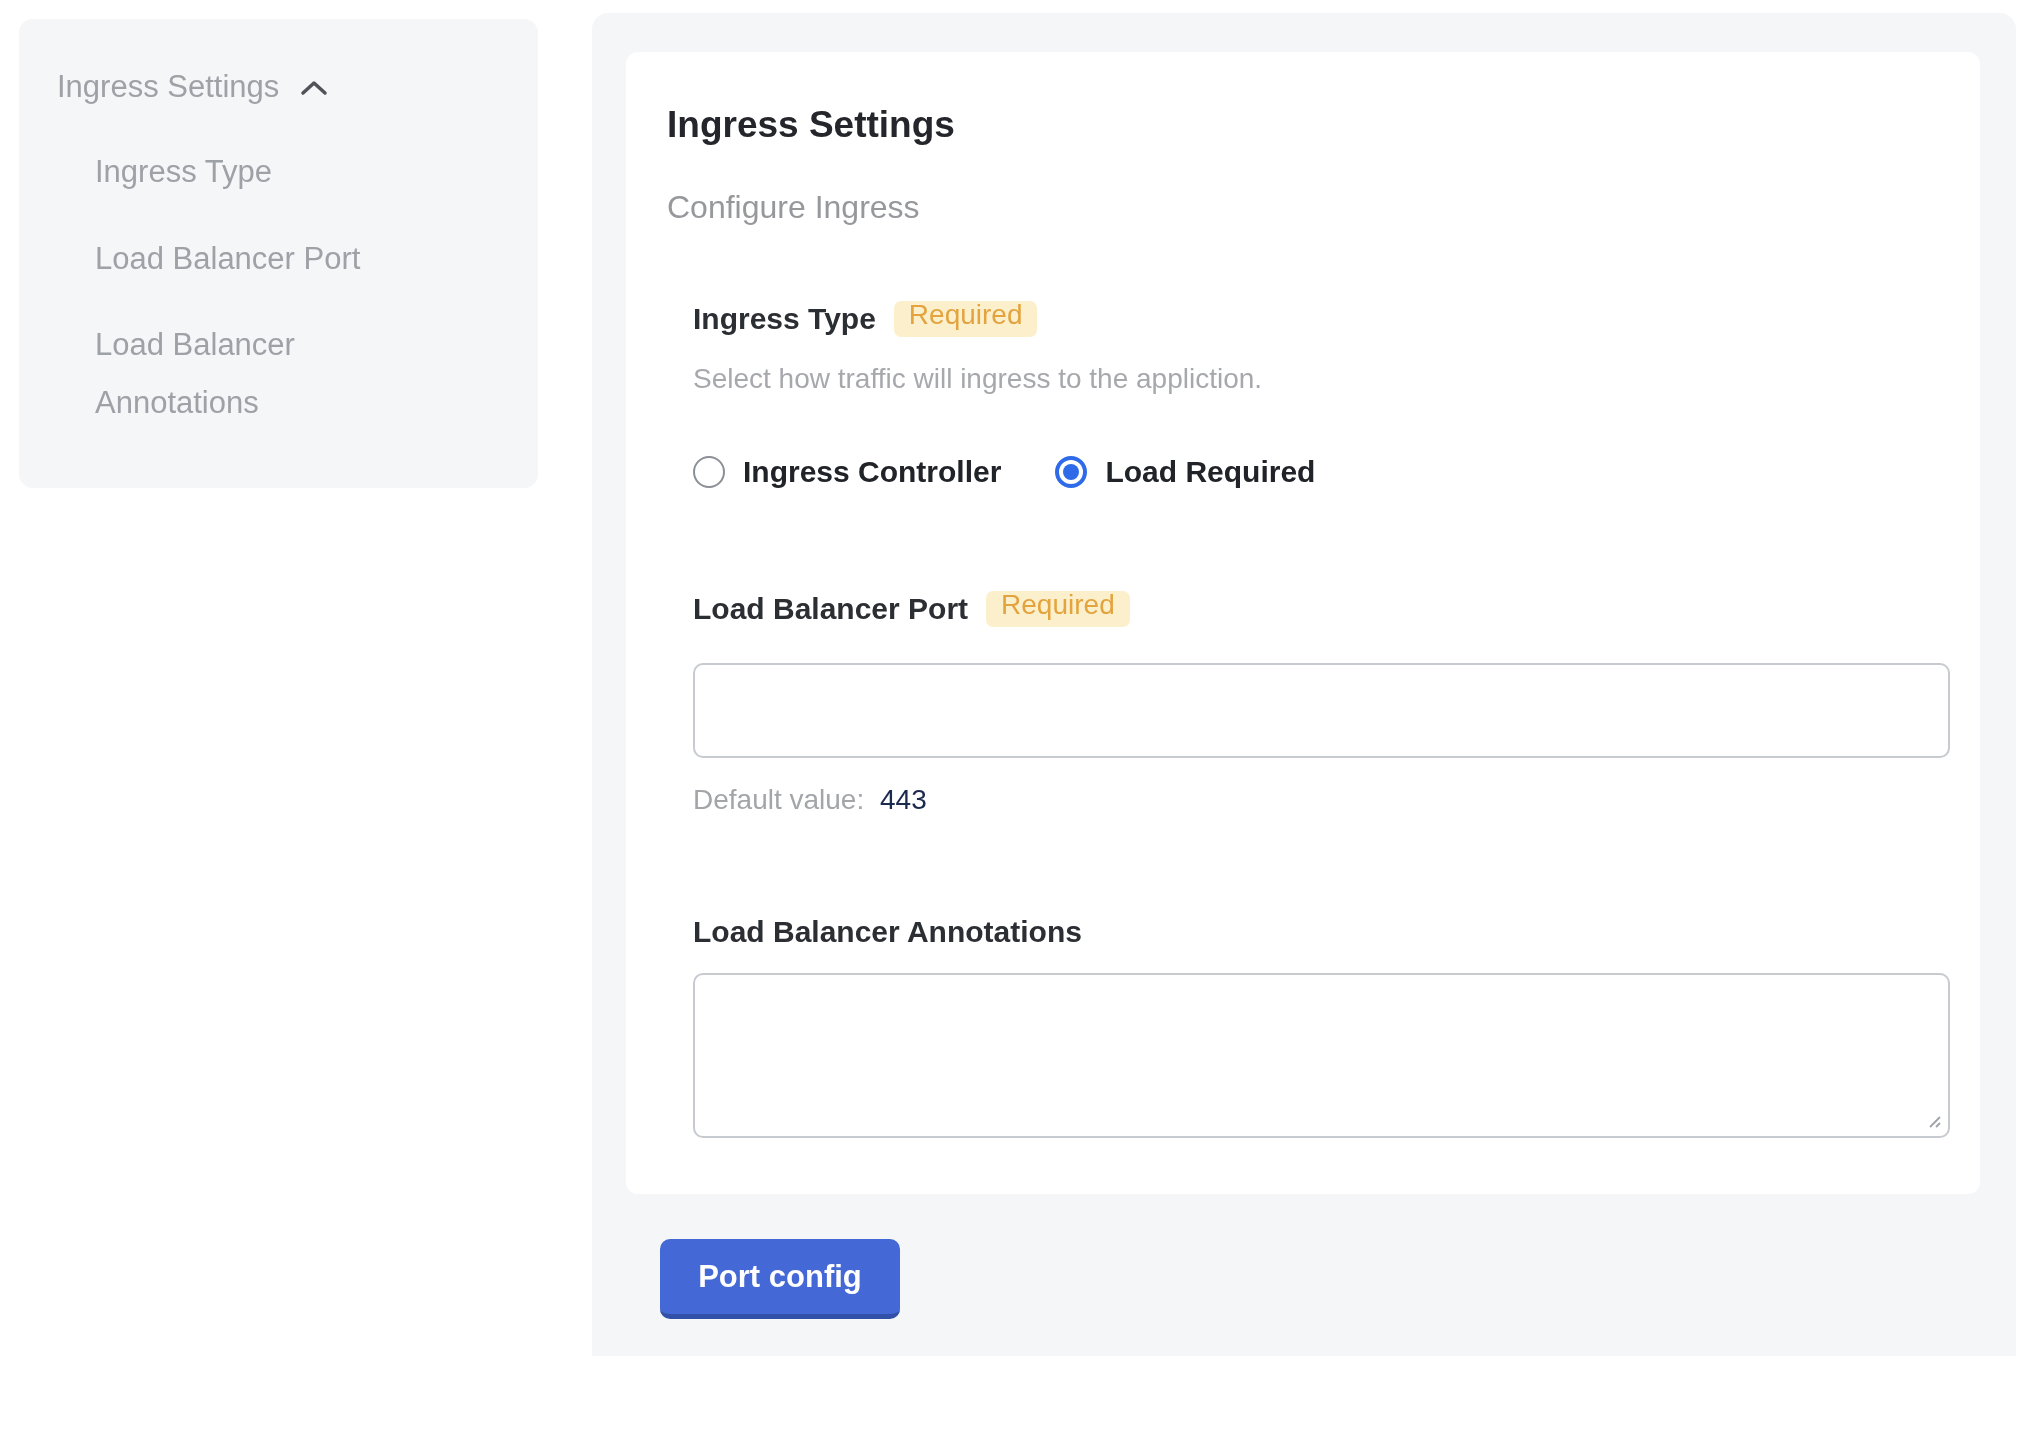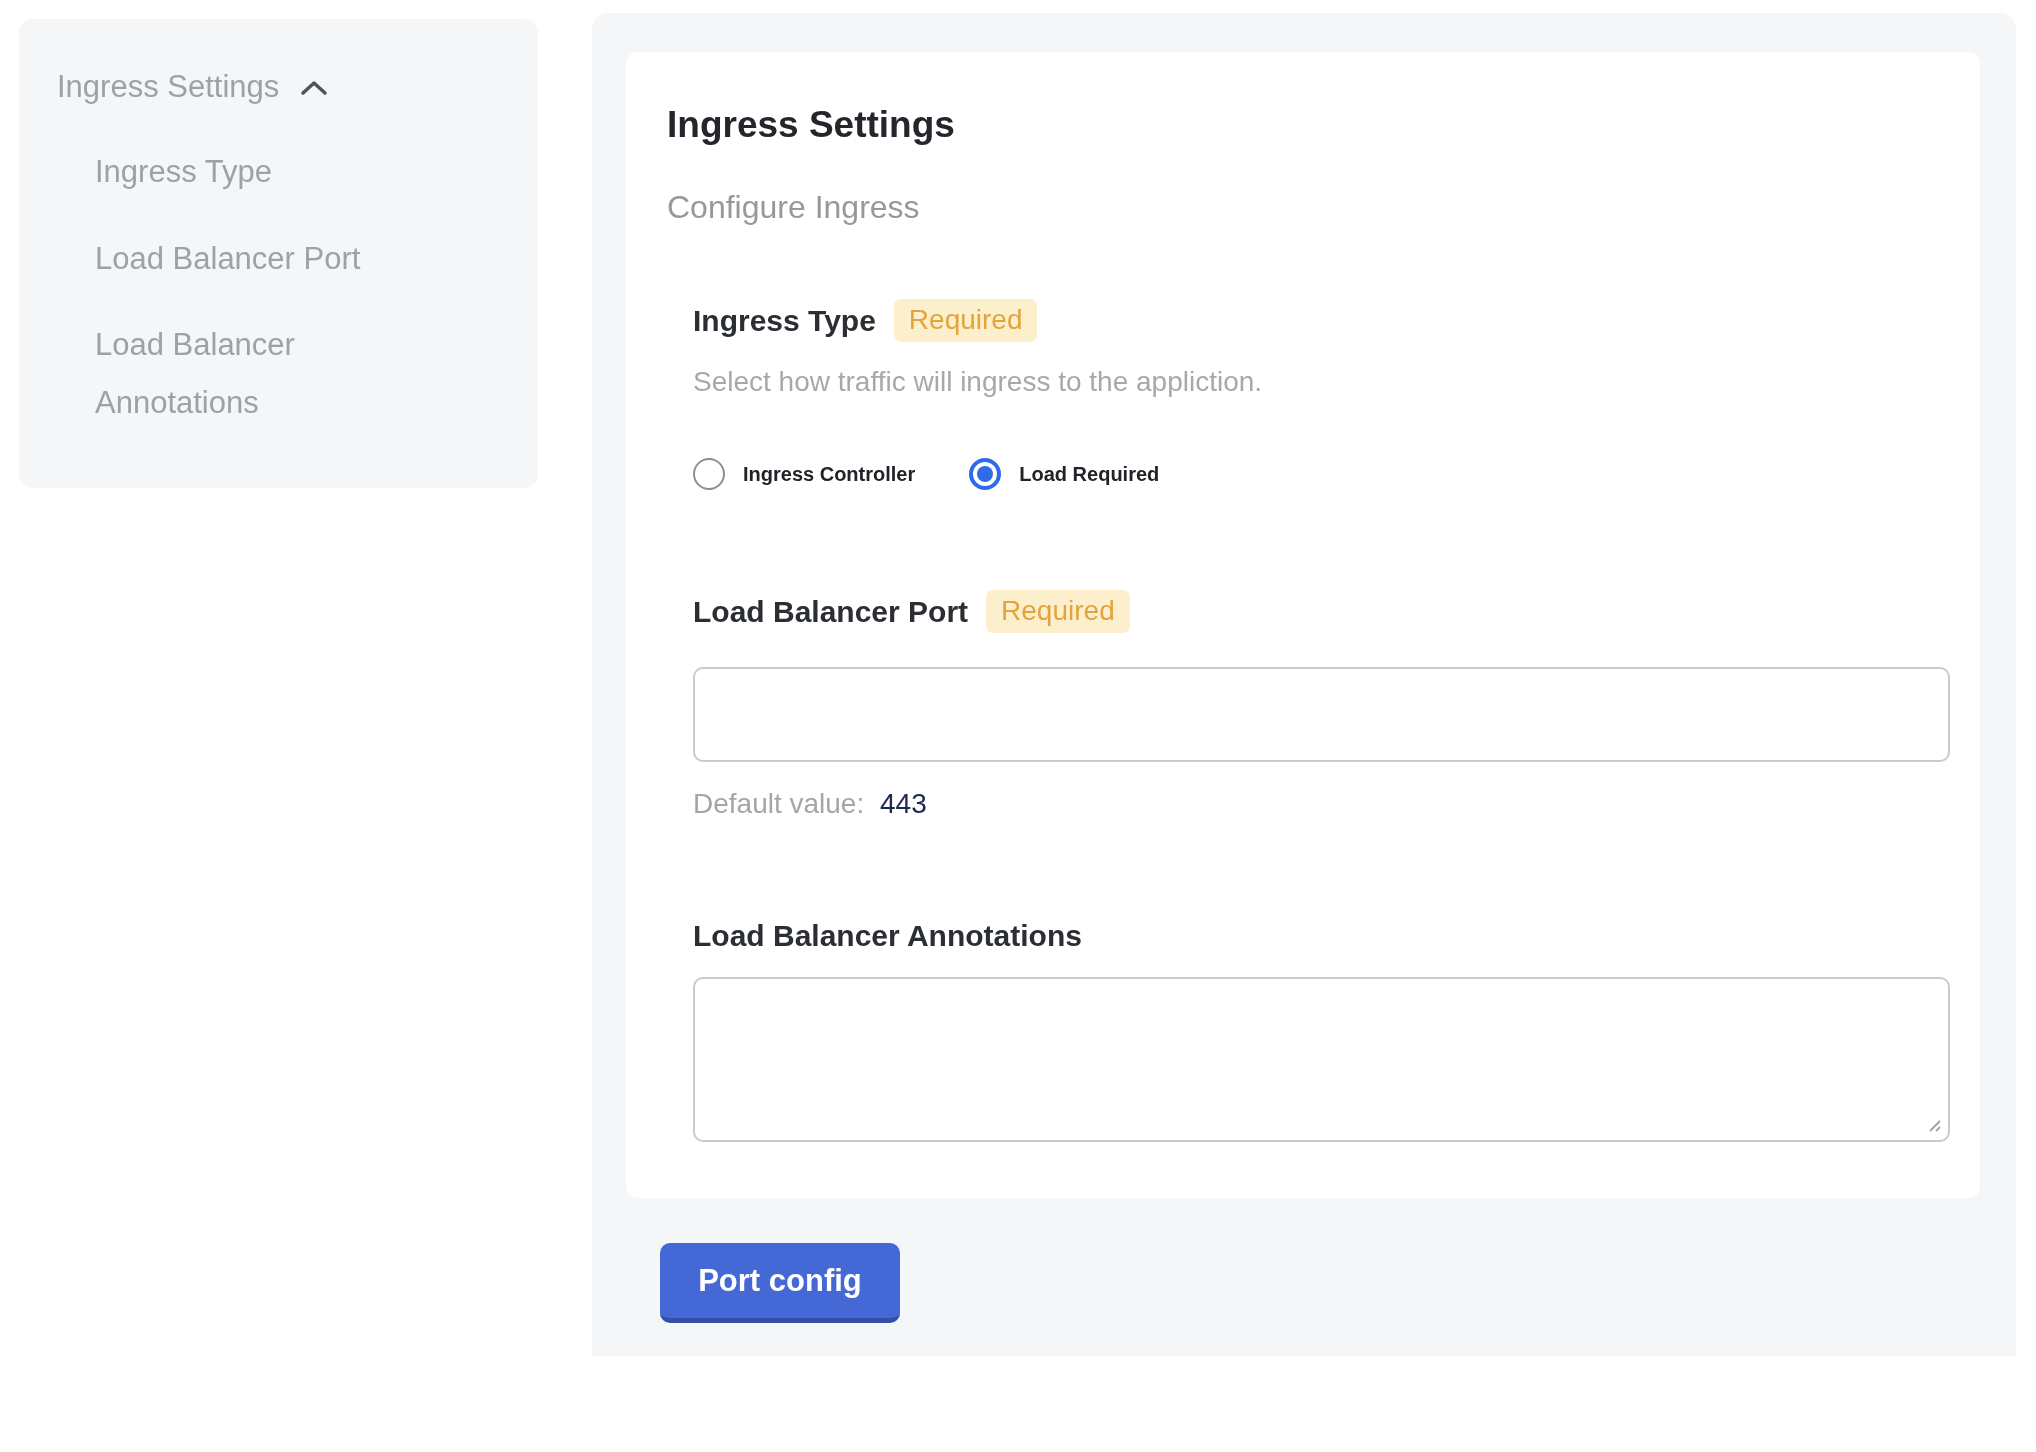--- a/index.html
+++ b/index.html
@@ -92,37 +92,37 @@
     font-size: 30px;
     font-weight: 700;
     color: #2b2e33;
     line-height: 40px;
   }
   .badge {
     background: #fcf0cc;
     color: #e3a33e;
     font-size: 28px;
     line-height: 28px;
-    padding: 7px 15px 8px;
+    padding: 0 15px 8px;
     border-radius: 7px;
   }
   .field-desc {
     margin-top: 24px;
     font-size: 28px;
     color: #a6a8ac;
     line-height: 32px;
   }
 
   
   .radio-row { margin-top: 60px; display: flex; align-items: center; }
   .radio-option {
     display: flex;
     align-items: center;
     gap: 18px;
-    font-size: 20px;
+    font-size: 30px;
     font-weight: 700;
     color: #202328;
     cursor: pointer;
   }
   .radio-option + .radio-option { margin-left: 54px; }
   .radio {
     width: 32px; height: 32px;
     border-radius: 50%;
     background: #ffffff;
     border: 2.5px solid #8b8f96;

